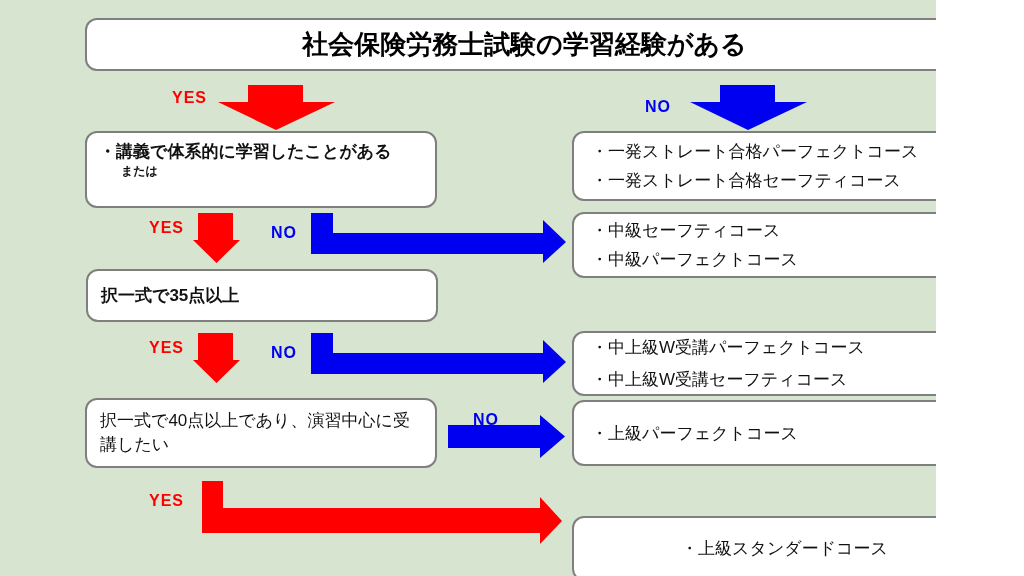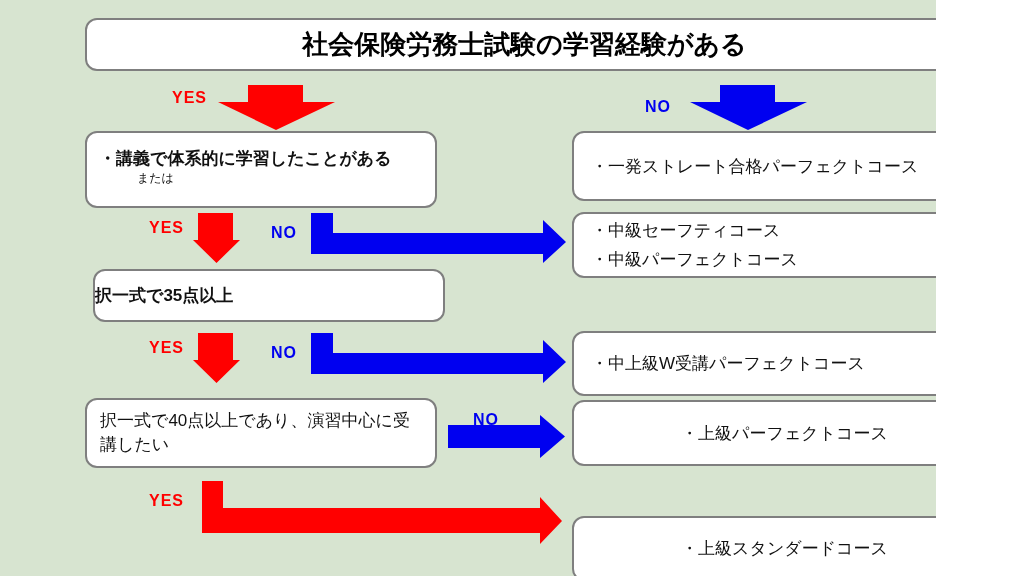--- a/index.html
+++ b/index.html
@@ -27,39 +27,39 @@
     border-radius:12px;
     box-sizing:border-box;
     color:#111;
   }
   .title-box{
     left:85px;top:18px;width:879px;height:53px;
     display:flex;align-items:center;justify-content:center;
     font-size:26px;font-weight:bold;color:#000;
   }
   
-  .box-l1{left:85px;top:131px;width:352px;height:77px;padding:15px 10px 6px 12px;}
+  .box-l1{left:85px;top:131px;width:352px;height:77px;padding:8px 10px 6px 12px;}
   .box-l1 .main{font-size:17px;font-weight:bold;line-height:22px;}
-  .box-l1 .sub{font-size:12px;font-weight:normal;line-height:17px;margin-left:38px;}
-  .box-l2{left:93px;top:269px;width:352px;height:53px;
-    display:flex;align-items:center;
+  .box-l1 .sub{font-size:12px;font-weight:bold;line-height:17px;margin-left:22px;}
+  .box-l2{left:86px;top:269px;width:352px;height:53px;
+    display:flex;align-items:center;padding-left:13px;
     font-size:17px;font-weight:bold;}
   .box-l3{left:85px;top:398px;width:352px;height:70px;
     display:flex;align-items:center;padding:6px 14px 6px 13px;
     font-size:17px;font-weight:normal;line-height:24px;justify-content:flex-end;}
   
   .course{
     display:flex;flex-direction:column;justify-content:center;
     padding-left:17px;font-size:17px;line-height:29px;
     left:572px;width:408px;
   }
   .box-r1{top:131px;height:70px;}
   .box-r2{top:212px;height:66px;}
-  .box-r3{top:331px;height:65px;}
-  .box-r4{top:400px;height:66px;text-align:center;}
+  .box-r3{top:331px;height:65px;justify-content:space-between;}
+  .box-r4{top:400px;height:66px;}
   .box-r5{top:516px;height:65px;align-items:center;}
   
   .lbl{
     position:absolute;
     font-size:16px;font-weight:bold;letter-spacing:1px;
   }
   .lbl.yes{color:var(--yes);}
   .lbl.no{color:var(--no);margin-top:8px;}
   
   .arrow{position:absolute;line-height:0;}
@@ -95,27 +95,29 @@
   </div>
   <div class="box box-l2">
     <span>択一式で35点以上</span>
   </div>
   <div class="box box-l3">
     <span>択一式で40点以上であり、演習中心に受講したい</span>
   </div>
 
   <div class="box course box-r1">
     <div>・一発ストレート合格パーフェクトコース</div>
+    <div>・一発ストレート合格セーフティコース</div>
   </div>
   <div class="box course box-r2">
     <div>・中級セーフティコース</div>
     <div>・中級パーフェクトコース</div>
   </div>
   <div class="box course box-r3">
     <div>・中上級W受講パーフェクトコース</div>
+    <div>・中上級W受講セーフティコース</div>
   </div>
   <div class="box course box-r4">
     <div>・上級パーフェクトコース</div>
   </div>
   <div class="box course box-r5">
     <div>・上級スタンダードコース</div>
   </div>
 
   <div class="lbl yes" style="left:149px;top:219px;">YES</div>
   <div class="arrow red" style="left:193px;top:213px;">

